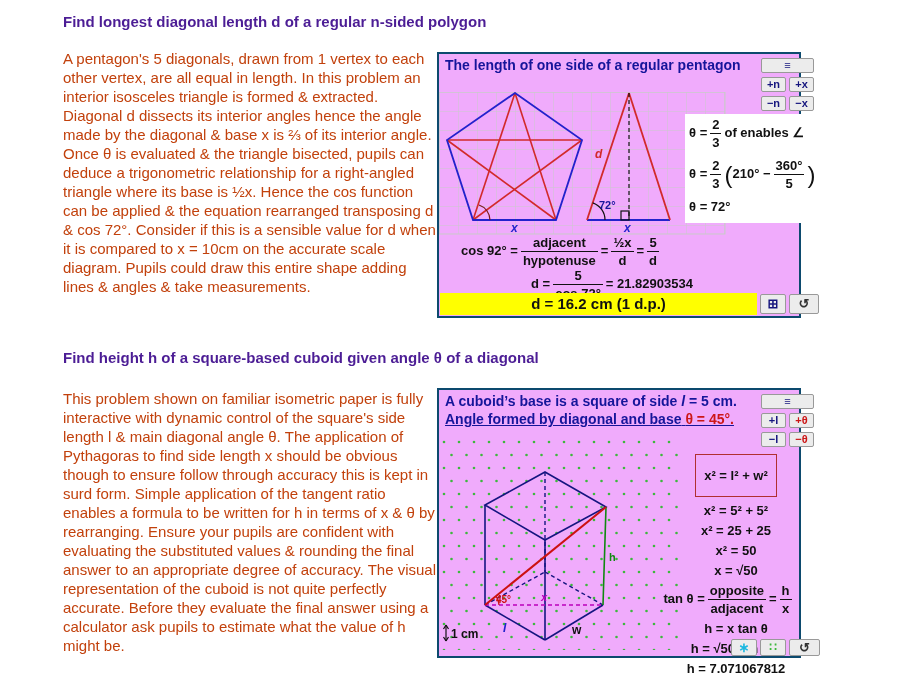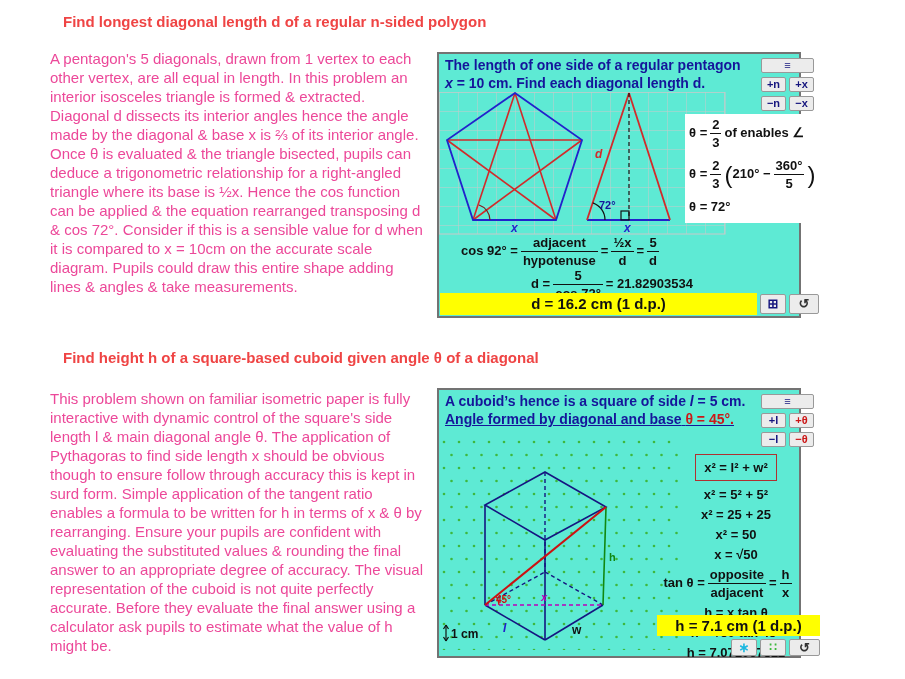--- a/index.html
+++ b/index.html
@@ -1,22 +1,22 @@
 <!DOCTYPE html>
 <html><head>
 <meta charset="utf-8">
 <style>
   * { margin:0; padding:0; box-sizing:border-box; }
   body { background:#fff; font-family:"Liberation Sans", sans-serif; }
   .page { position:relative; width:905px; height:679px; background:#fff; overflow:hidden; }
 
-  .sec-title { position:absolute; left:63px; font:bold 15px/18px "Liberation Sans",sans-serif; color:#ef4444; }
-  .para { position:absolute; left:50px; width:376px; font:15px/19px "Liberation Sans",sans-serif; color:#ec4899; }
+  .sec-title { position:absolute; left:63px; font:bold 15px/18px "Liberation Sans",sans-serif; color:#4c1d95; }
+  .para { position:absolute; left:63px; width:376px; font:15px/19px "Liberation Sans",sans-serif; color:#c2410c; }
 
-  .panel { position:absolute; left:437px; width:364px; background:#5eead4; border:2px solid #737373; }
+  .panel { position:absolute; left:437px; width:364px; background:#f0abfc; border:2px solid #0c4a6e; }
   .panel-title { position:absolute; left:6px; font:bold 14px/18px "Liberation Sans",sans-serif; color:#15159a; }
   .ital { font-style:italic; }
   .red { color:#cc1717; }
 
   .btn { position:absolute; background:#ececec; border:1px solid #999;
          font:bold 11px/13px "Liberation Sans",sans-serif; color:#15157e;
          text-align:center; cursor:pointer; border-radius:2px; }
   .btn.red { color:#cc1717; }
 
   .math { font:bold 13px/17px "Liberation Sans",sans-serif; color:#111; white-space:nowrap; }
@@ -27,35 +27,34 @@
 
   .p1-math { position:absolute; left:246px; top:60px; background:#fff; padding:2px 4px; }
   .p1-math > div { margin-bottom:6px; }
   .cos-line { position:absolute; left:22px; top:180px; }
   .d-line   { position:absolute; left:92px; top:213px; }
   .answer   { position:absolute; background:#ffff00; font:bold 15px/22px "Liberation Sans",sans-serif;
               color:#111; text-align:center; }
 
   .p2-math { position:absolute; left:212px; top:64px; width:170px; text-align:center; }
   .p2-math > div { margin-bottom:3px; }
-  .boxed { display:inline-block; border:1.5px solid #b03030; padding:4px 8px; }
+  .boxed { display:inline-block; border:1.5px solid #b03030; padding:12px 8px; }
 
   svg text { font-family:"Liberation Sans",sans-serif; }
 </style>
 </head>
 <body>
 
 <div class="page">
 
   <div class="sec-title" style="top:13px;">Find longest diagonal length d of a regular n-sided polygon</div>
   <div class="para" style="top:49px;">A pentagon's 5 diagonals, drawn from 1 vertex to each other vertex, are all equal in length. In this problem an interior isosceles triangle is formed &amp; extracted. Diagonal d dissects its interior angles hence the angle made by the diagonal &amp; base x is ⅔ of its interior angle. Once θ is evaluated &amp; the triangle bisected, pupils can deduce a trigonometric relationship for a right-angled triangle where its base is ½x. Hence the cos function can be applied &amp; the equation rearranged transposing d &amp; cos 72°. Consider if this is a sensible value for d when it is compared to x = 10cm on the accurate scale diagram. Pupils could draw this entire shape adding lines &amp; angles &amp; take measurements.</div>
 
   <div class="panel" style="top:52px; height:266px;">
     <div class="panel-title" style="top:2px;">The length of one side of a regular pentagon</div>
-    <div class="panel-title" style="top:20px;"><span class="ital">x</span> <span>= 10 cm.  Find each diagonal length d.</span></div>
 
     <div class="btn" style="left:322px; top:4px;  width:53px; height:15px;">≡</div>
     <div class="btn" style="left:322px; top:23px; width:25px; height:15px;">+n</div>
     <div class="btn" style="left:350px; top:23px; width:25px; height:15px;">+x</div>
     <div class="btn" style="left:322px; top:42px; width:25px; height:15px;">−n</div>
     <div class="btn" style="left:350px; top:42px; width:25px; height:15px;">−x</div>
     <div class="btn red" style="left:322px; top:61px; width:25px; height:15px;">Δ</div>
     <div class="btn" style="left:350px; top:61px; width:25px; height:15px;">θ</div>
 
     <svg style="position:absolute; left:0; top:38px;" width="382" height="143" viewBox="0 0 382 143">
@@ -108,21 +107,21 @@
 
     <div class="answer" style="left:1px; top:239px; width:317px; height:22px;">d = 16.2 cm (1 d.p.)</div>
     <div class="btn" style="left:321px; top:240px; width:26px; height:20px; line-height:18px; font-size:13px;">⊞</div>
     <div class="btn" style="left:350px; top:240px; width:30px; height:20px; line-height:18px; font-size:13px; color:#333;">↺</div>
   </div>
 
   <div class="sec-title" style="top:349px;">Find height h of a square-based cuboid given angle θ of a diagonal</div>
   <div class="para" style="top:389px;">This problem shown on familiar isometric paper is fully interactive with dynamic control of the square's side length l &amp; main diagonal angle θ. The application of Pythagoras to find side length x should be obvious though to ensure follow through accuracy this is kept in surd form. Simple application of the tangent ratio enables a formula to be written for h in terms of x &amp; θ by rearranging. Ensure your pupils are confident with evaluating the substituted values &amp; rounding the final answer to an appropriate degree of accuracy. The visual representation of the cuboid is not quite perfectly accurate. Before they evaluate the final answer using a calculator ask pupils to estimate what the value of h might be.</div>
 
   <div class="panel" style="top:388px; height:270px;">
-    <div class="panel-title" style="top:2px;"><span>A cuboid’s  hence  is  a square of side</span> <span class="ital">l</span> <span>= 5 cm.</span></div>
+    <div class="panel-title" style="top:2px;"><span>A cuboid’s  base  is  a square of side</span> <span class="ital">l</span> <span>= 5 cm.</span></div>
     <div class="panel-title" style="top:20px;text-decoration:underline;"><span>Angle formed  by diagonal and base</span> <span class="red">θ = 45°.</span></div>
 
     <div class="btn" style="left:322px; top:4px;  width:53px; height:15px;">≡</div>
     <div class="btn" style="left:322px; top:23px; width:25px; height:15px;">+l</div>
     <div class="btn red" style="left:350px; top:23px; width:25px; height:15px;">+θ</div>
     <div class="btn" style="left:322px; top:42px; width:25px; height:15px;">−l</div>
     <div class="btn red" style="left:350px; top:42px; width:25px; height:15px;">−θ</div>
 
     <svg style="position:absolute; left:1px; top:48px;" width="240" height="213" viewBox="0 0 240 213">
       <defs>
@@ -170,20 +169,19 @@
       <div>x² = 50</div>
       <div>x = √50</div>
       <div style="margin-left:-14px;">
         <span>tan θ =</span><span class="frac"><span class="num">opposite</span><span class="den">adjacent</span></span><span>=</span><span class="frac"><span class="num">h</span><span class="den">x</span></span>
       </div>
       <div>h = x tan θ</div>
       <div>h = √50 tan 45°</div>
       <div>h = 7.071067812</div>
     </div>
 
-    <div class="answer" style="left:218px; top:225px; width:163px; height:21px; line-height:21px;">h = 7.1 cm (1 d.p.)</div>
 
     <div class="btn" style="left:292px; top:249px; width:26px; height:17px; line-height:15px; font-size:13px; color:#19b7e0;">∗</div>
     <div class="btn" style="left:321px; top:249px; width:26px; height:17px; line-height:15px; font-size:12px; color:#3db83d;">∷</div>
     <div class="btn" style="left:350px; top:249px; width:31px; height:17px; line-height:15px; font-size:13px; color:#333;">↺</div>
   </div>
 
 </div>
 
 </body></html>

